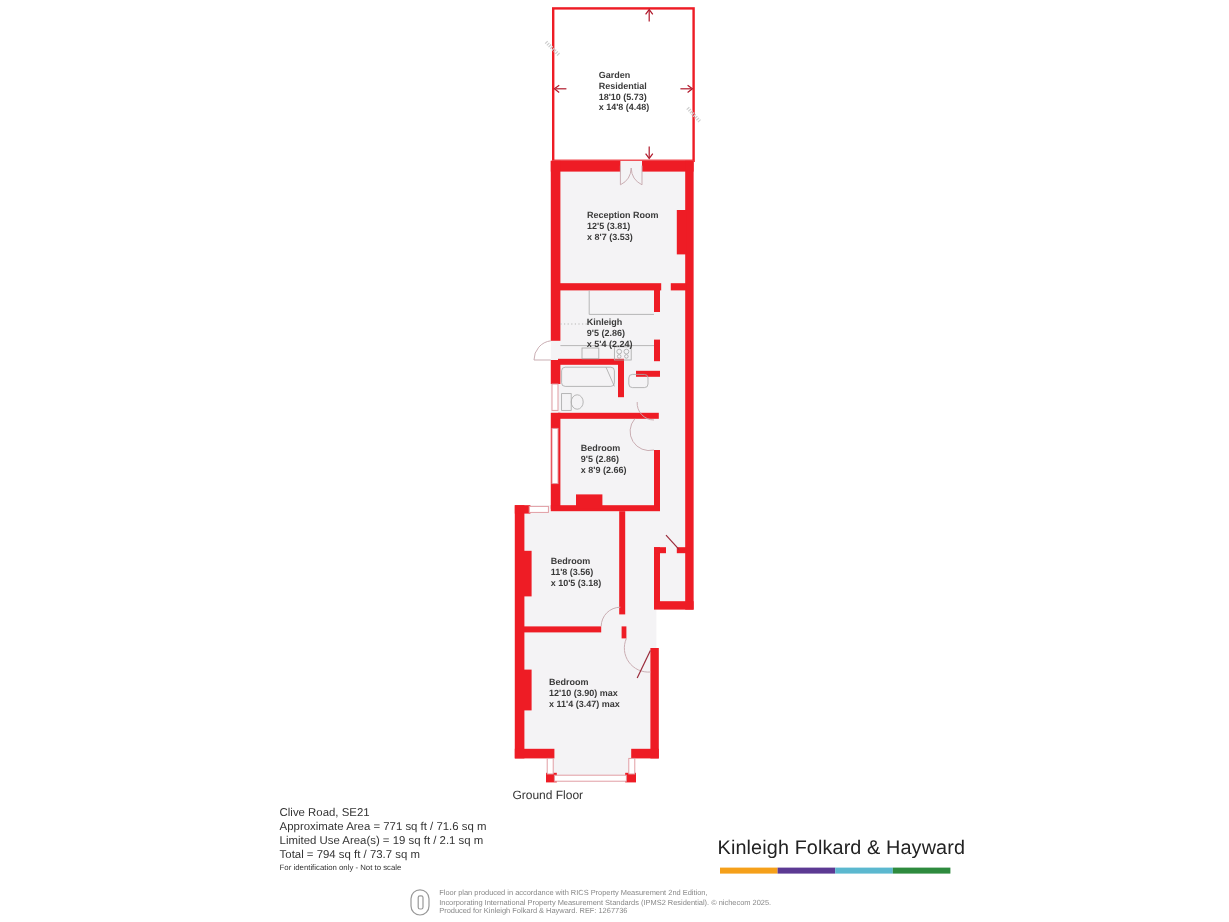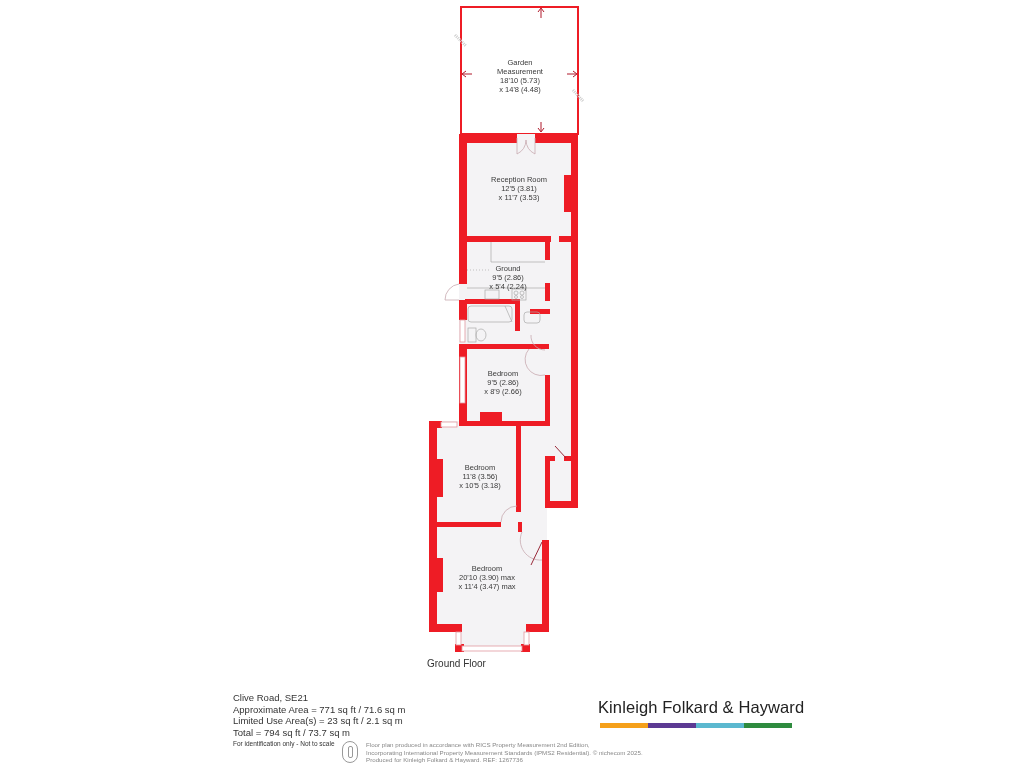--- a/index.html
+++ b/index.html
@@ -1,21 +1,21 @@
 <!DOCTYPE html>
 <html><head>
 <meta charset="utf-8">
 <style>
   html, body { margin:0; padding:0; background:#ffffff; }
   body { width:1024px; height:768px; position:relative; overflow:hidden; font-family:"Liberation Sans", sans-serif; color:#333; }
   #plan { position:absolute; left:0; top:0; width:1024px; height:768px; }
-  .lbl { position:absolute; text-align:center; font-size:7.5px; line-height:9px; color:#3a3a3a; transform:translateX(-50%); white-space:nowrap; }
+  .lbl { position:absolute; font-size:7.5px; line-height:9px; color:#3a3a3a; transform:translateX(-50%); white-space:nowrap;font-weight:bold; }
   .lbl div { display:block; }
   .floor-label { position:absolute; left:427px; top:658px; font-size:10px; color:#333; }
-  .info { position:absolute; left:233px; top:672px; font-size:9.5px; line-height:11.5px; color:#333;margin-top:20px; }
+  .info { position:absolute; left:233px; top:672px; font-size:9.5px; line-height:11.5px; color:#333; }
   .info .small { font-size:6.5px; line-height:12px; }
   .brand { position:absolute; left:598px; top:698px; font-size:16.5px; color:#222; letter-spacing:0.1px; }
   .brandbar { position:absolute; left:600px; top:723px; width:192px; height:5px; display:flex; }
   .brandbar span { flex:1; height:5px; }
   .footer { position:absolute; left:366px; top:741px; font-size:6.2px; line-height:7.6px; color:#888; }
   .footer-icon { position:absolute; left:342px; top:741px; width:14px; height:20px; border:1px solid #999; border-radius:8px; }
   .footer-icon::after { content:""; position:absolute; left:5px; top:4px; width:3px; height:10px; border:1px solid #999; border-radius:2px; }
 </style>
 </head>
 <body>
@@ -149,56 +149,56 @@
       <rect x="468" y="328" width="8" height="14"></rect>
       <ellipse cx="481" cy="335" rx="5" ry="6"></ellipse>
 
       <rect x="524" y="312" width="16" height="11" rx="3"></rect>
     </g>
   </g>
 </svg>
 
 <div class="lbl" style="left:520px; top:58px;">
   <div>Garden</div>
-  <div>Measurement</div>
+  <div>Residential</div>
   <div>18'10 (5.73)</div>
   <div>x 14'8 (4.48)</div>
 </div>
 <div class="lbl" style="left:519px; top:175px;">
   <div>Reception Room</div>
   <div>12'5 (3.81)</div>
-  <div>x 11'7 (3.53)</div>
+  <div>x 8'7 (3.53)</div>
 </div>
 <div class="lbl" style="left:508px; top:264px;">
-  <div>Ground</div>
+  <div>Kinleigh</div>
   <div>9'5 (2.86)</div>
   <div>x 5'4 (2.24)</div>
 </div>
 <div class="lbl" style="left:503px; top:369px;">
   <div>Bedroom</div>
   <div>9'5 (2.86)</div>
   <div>x 8'9 (2.66)</div>
 </div>
 <div class="lbl" style="left:480px; top:463px;">
   <div>Bedroom</div>
   <div>11'8 (3.56)</div>
   <div>x 10'5 (3.18)</div>
 </div>
 <div class="lbl" style="left:487px; top:564px;">
   <div>Bedroom</div>
-  <div>20'10 (3.90) max</div>
+  <div>12'10 (3.90) max</div>
   <div>x 11'4 (3.47) max</div>
 </div>
 
 <div class="floor-label">Ground Floor</div>
 
 <div class="info">
   <div>Clive Road, SE21</div>
   <div>Approximate Area = 771 sq ft / 71.6 sq m</div>
-  <div>Limited Use Area(s) = 23 sq ft / 2.1 sq m</div>
+  <div>Limited Use Area(s) = 19 sq ft / 2.1 sq m</div>
   <div>Total = 794 sq ft / 73.7 sq m</div>
   <div class="small">For identification only - Not to scale</div>
 </div>
 
 <div class="brand">Kinleigh Folkard &amp; Hayward</div>
 <div class="brandbar">
   <span style="background:#f5a01a"></span>
   <span style="background:#5c3a93"></span>
   <span style="background:#5bb8cf"></span>
   <span style="background:#2e8b3e"></span>

